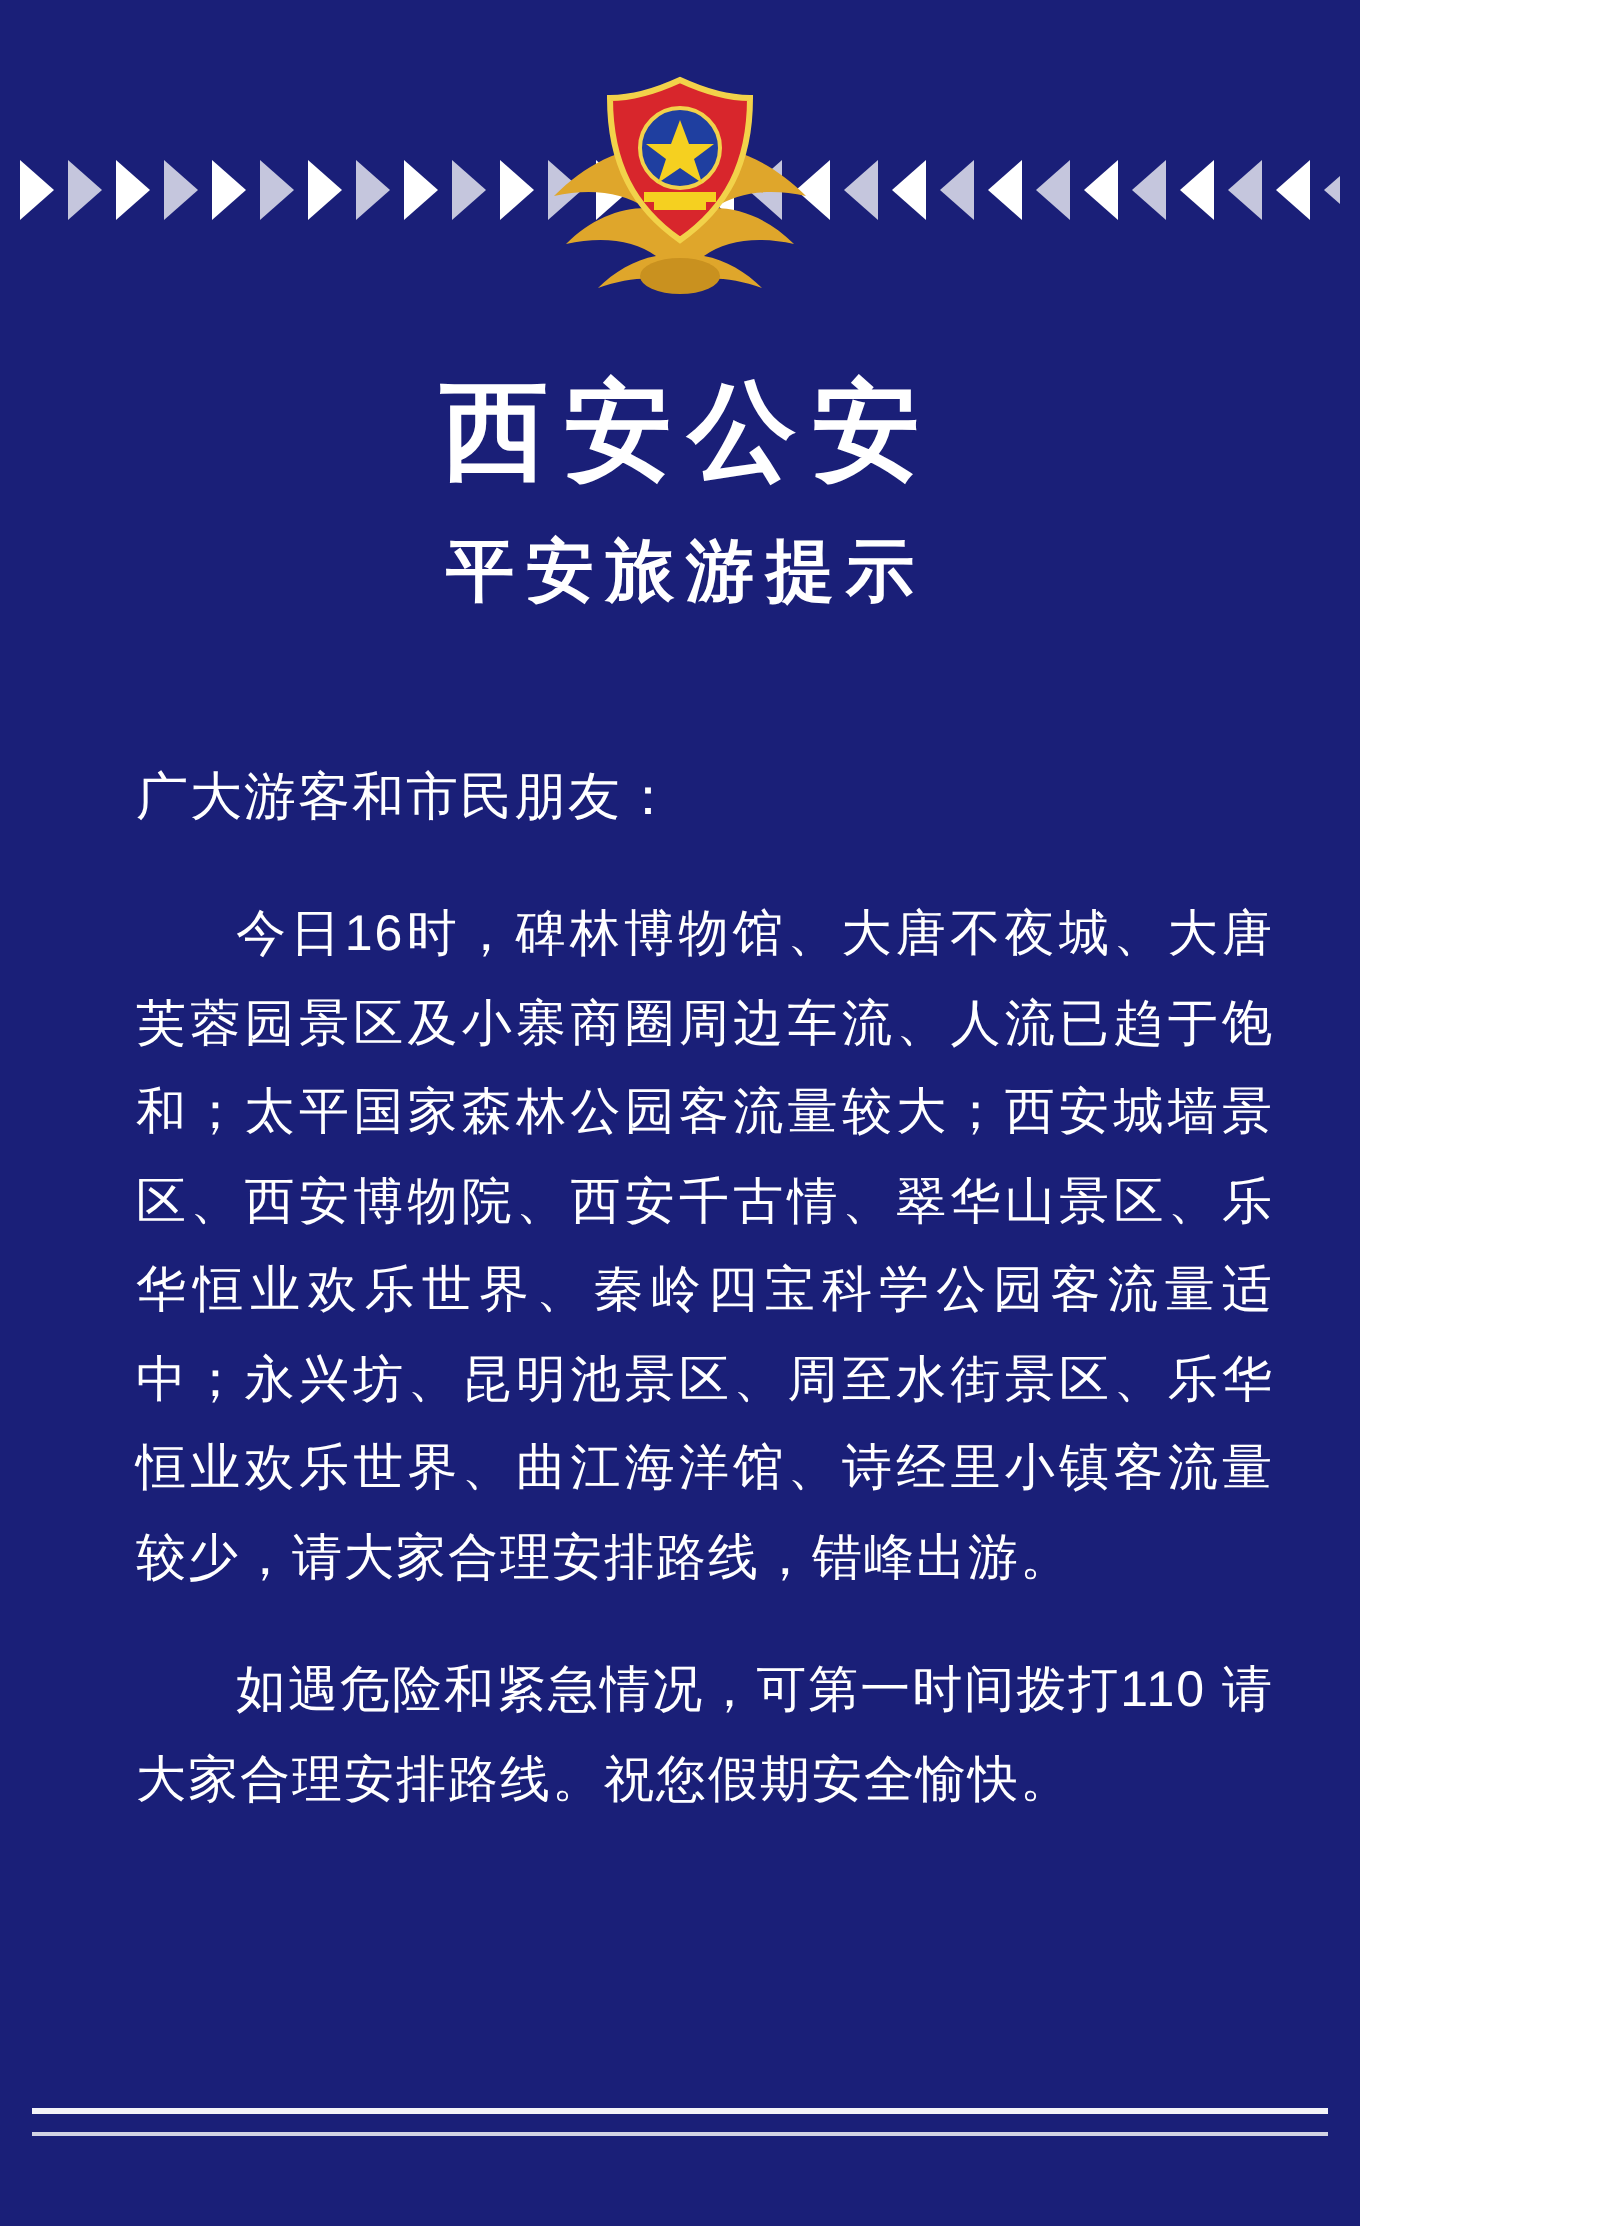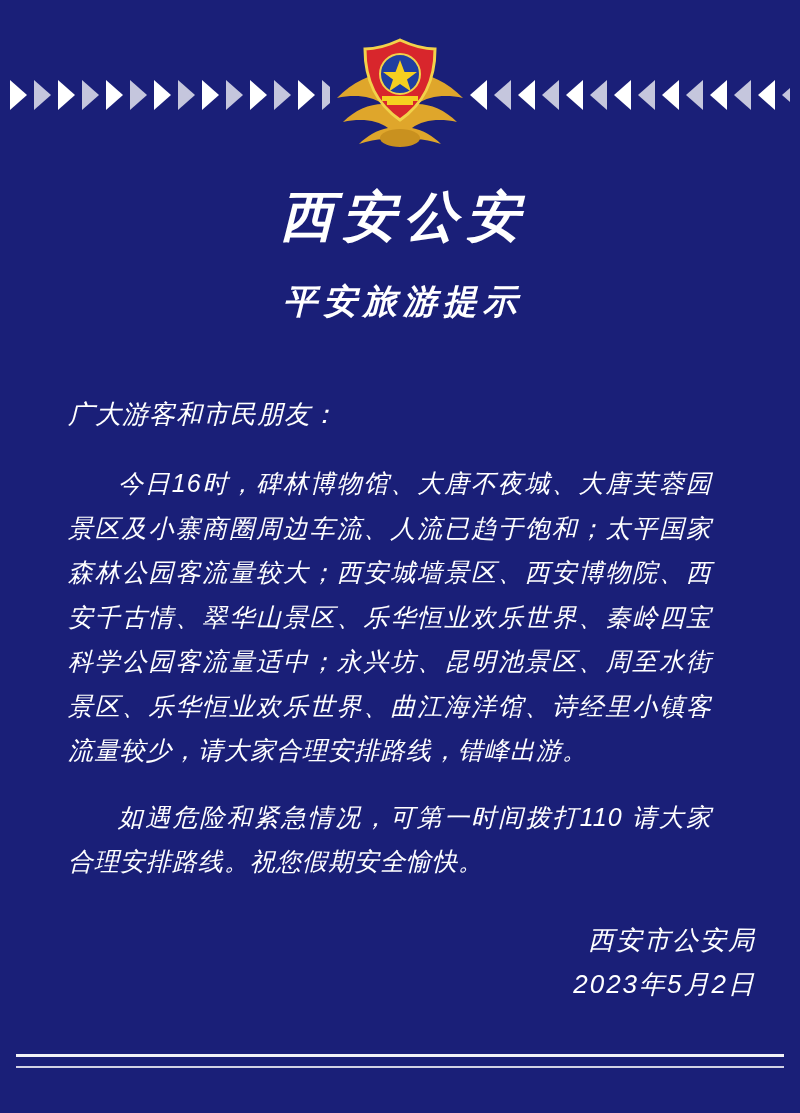--- a/index.html
+++ b/index.html
@@ -7,25 +7,24 @@
     padding: 0;
   }
   body {
     width: 800px;
     height: 1113px;
     background: #ffffff;
     font-family: "Liberation Sans", sans-serif;
   }
   .poster {
     position: relative;
-    width: 800px;
+    width: 680px;
     height: 1113px;
     background: #1a1f78;
     overflow: hidden;
-    font-style: italic;
   }
 
   
   .top-band {
     position: relative;
     height: 160px;
     width: 100%;
   }
   .chev-strip {
     position: absolute;
@@ -75,30 +74,30 @@
     color: #ffffff;
   }
   .main-title {
     font-size: 54px;
     font-weight: bold;
     letter-spacing: 8px;
     line-height: 1.2;
     text-indent: 8px;
   }
   .sub-title {
-    margin-top: 30px;
+    margin-top: 14px;
     font-size: 34px;
     font-weight: bold;
     letter-spacing: 6px;
     text-indent: 6px;
   }
 
   
   .body-area {
-    margin: 66px 88px 0 68px;
+    margin: 66px 43px 0 68px;
     color: #ffffff;
     font-size: 25px;
     line-height: 1.78;
     letter-spacing: 1px;
   }
   .salutation {
     font-size: 26px;
     margin-bottom: 24px;
   }
   .para {
@@ -201,23 +200,19 @@
     <div class="main-title">西安公安</div>
     <div class="sub-title">平安旅游提示</div>
   </div>
 
   <div class="body-area">
     <div class="salutation">广大游客和市民朋友：</div>
     <div class="para">今日16时，碑林博物馆、大唐不夜城、大唐芙蓉园景区及小寨商圈周边车流、人流已趋于饱和；太平国家森林公园客流量较大；西安城墙景区、西安博物院、西安千古情、翠华山景区、乐华恒业欢乐世界、秦岭四宝科学公园客流量适中；永兴坊、昆明池景区、周至水街景区、乐华恒业欢乐世界、曲江海洋馆、诗经里小镇客流量较少，请大家合理安排路线，错峰出游。</div>
     <div class="para">如遇危险和紧急情况，可第一时间拨打110 请大家合理安排路线。祝您假期安全愉快。</div>
   </div>
 
-  <div class="signature">
-    <div>西安市公安局</div>
-    <div>2023年5月2日</div>
-  </div>
 
   <div class="bottom-lines">
     <div class="rule"></div>
     <div class="rule thin"></div>
   </div>
 
 </div>
 
 </body></html>

